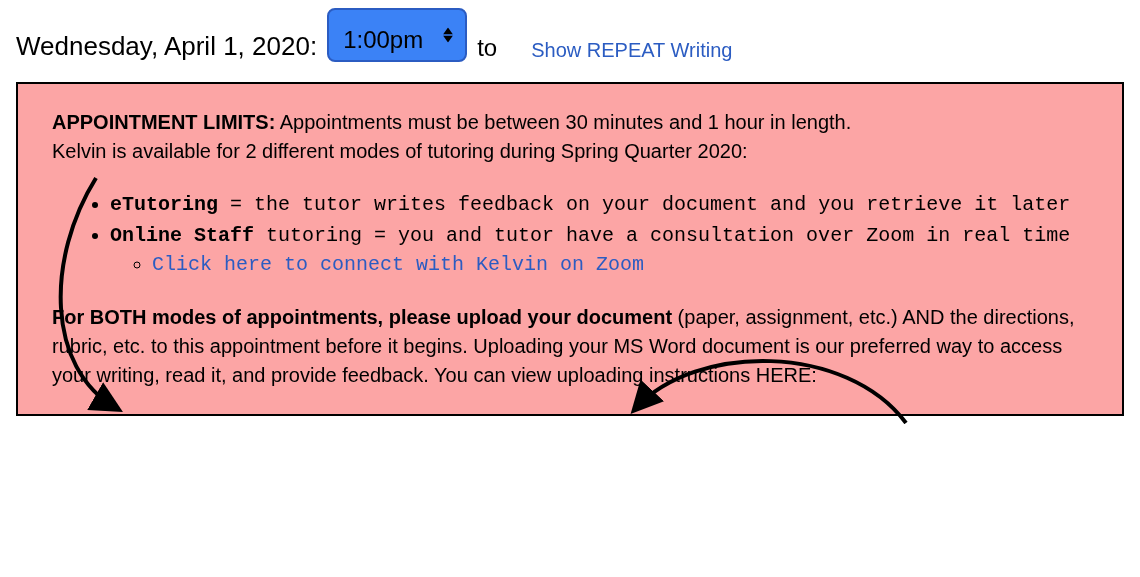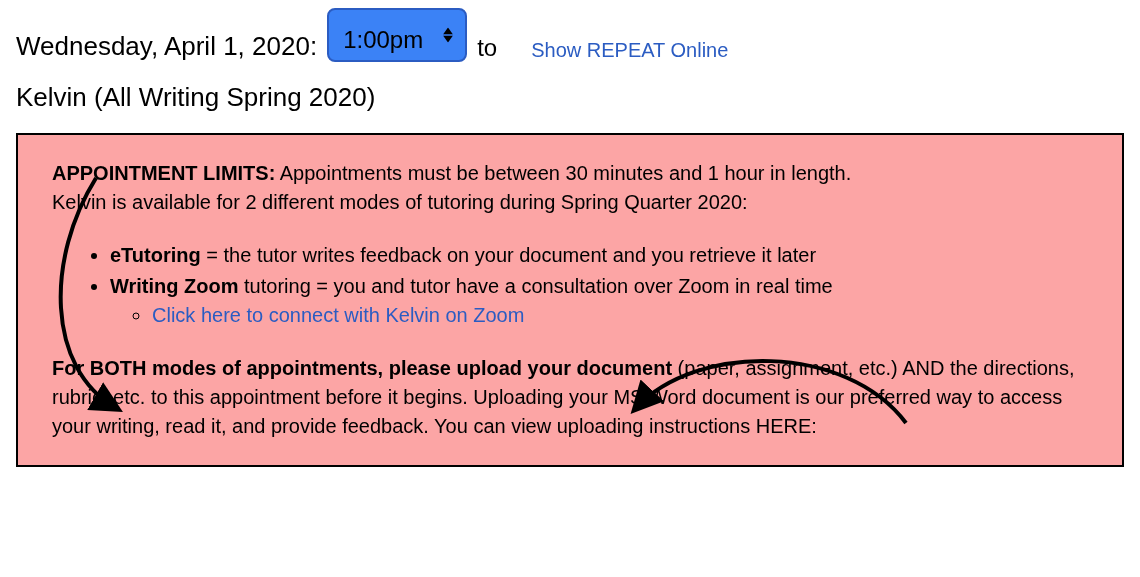--- a/index.html
+++ b/index.html
@@ -64,20 +64,21 @@
       border: 2px solid #000;
       background: #fca5a5;
       padding: 24px 34px;
       font-size: 20px;
       line-height: 1.45;
     }
     .info-box .limits-label { font-weight: 700; }
     .info-box ul {
       list-style: disc;
       margin: 24px 0 24px 58px;
+      font-family: Liberation Mono, monospace;
     }
     .info-box ul li { margin-bottom: 2px; }
     .info-box ul ul {
       list-style: circle;
       margin: 0 0 0 42px;
     }
     .info-box a {
       color: #2b5cc2;
       text-decoration: none;
       cursor: pointer;
@@ -107,38 +108,37 @@
           </svg>
         <svg width="10" height="7" viewBox="0 0 10 7">
             <polygon points="0,0 10,0 5,7" fill="#000"></polygon>
           </svg>
       </span>
     </div>
 
     <span class="to-text">to</span>
 
 
-    <span class="link">Show REPEAT Online</span>
+    <span class="link">Show REPEAT Writing</span>
   </div>
 
-  <div class="staff-value">Kelvin (All Writing Spring 2020)</div>
 
   <div class="info-box">
     <div>
       <span class="limits-label">APPOINTMENT LIMITS:</span>
       <span>Appointments must be between 30 minutes and 1 hour in length.</span>
     </div>
     <div>Kelvin is available for 2 different modes of tutoring during Spring Quarter 2020:</div>
 
     <ul>
       <li>
         <span class="bold">eTutoring</span><span> = the tutor writes feedback on your document and you retrieve it later</span>
       </li>
       <li>
-        <span class="bold">Writing Zoom</span><span> tutoring = you and tutor have a consultation over Zoom in real time</span>
+        <span class="bold">Online Staff</span><span> tutoring = you and tutor have a consultation over Zoom in real time</span>
         <ul>
           <li>
             <a>Click here to connect with Kelvin on Zoom</a>
           </li>
         </ul>
       </li>
     </ul>
 
     <div>
       <span class="bold">For BOTH modes of appointments, please upload your document</span><span> (paper, assignment, etc.) AND the directions, rubric, etc. to this appointment before it begins. Uploading your MS Word document is our preferred way to access your writing, read it, and provide feedback. You can view uploading instructions HERE:</span>

